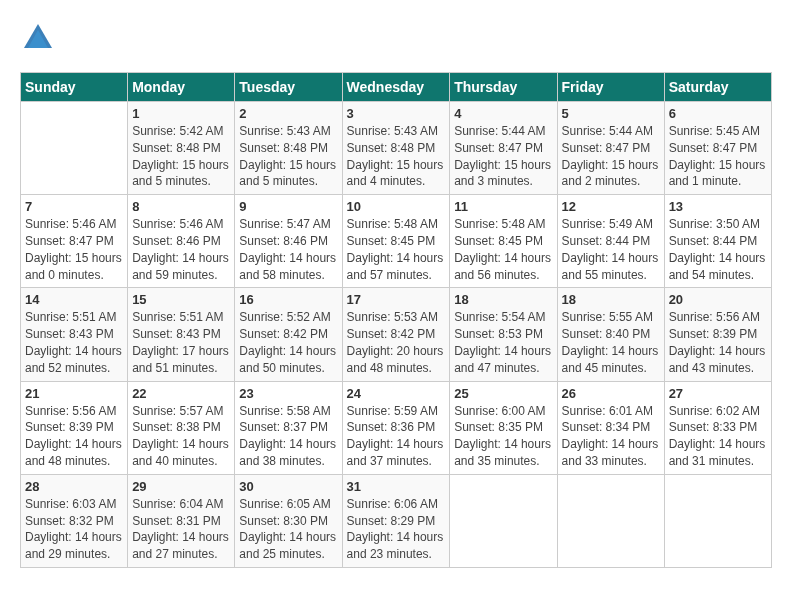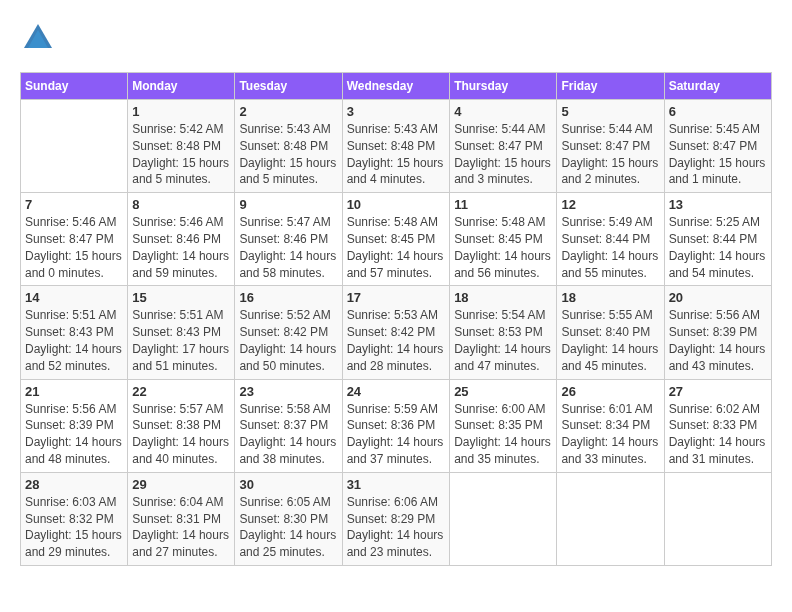--- a/index.html
+++ b/index.html
@@ -51,25 +51,25 @@
     .location {
       font-size: 16px;
       color: #555;
     }
     .calendar {
       width: 100%;
       border-collapse: collapse;
       font-size: 11px;
     }
     .calendar thead th {
-      background-color: #8b5cf6;
+      background-color: #0f766e;
       color: white;
       padding: 6px 4px;
       text-align: left;
-      font-size: 12px;
+      font-size: 14px;
       font-weight: bold;
       border: 1px solid #ccc;
     }
     .calendar tbody td {
       border: 1px solid #ccc;
       vertical-align: top;
       padding: 4px;
       width: 108px;
       min-height: 80px;
       background: #fff;
@@ -222,21 +222,21 @@
         <span class="day-number">12</span>
         <div class="day-info">
           <span>Sunrise: 5:49 AM</span><br>
           <span>Sunset: 8:44 PM</span><br>
           <span>Daylight: 14 hours and 55 minutes.</span>
         </div>
       </td>
         <td>
         <span class="day-number">13</span>
         <div class="day-info">
-          <span>Sunrise: 5:25 AM</span><br>
+          <span>Sunrise: 3:50 AM</span><br>
           <span>Sunset: 8:44 PM</span><br>
           <span>Daylight: 14 hours and 54 minutes.</span>
         </div>
       </td>
       </tr>
       <tr>
         <td>
         <span class="day-number">14</span>
         <div class="day-info">
           <span>Sunrise: 5:51 AM</span><br>
@@ -258,21 +258,21 @@
           <span>Sunrise: 5:52 AM</span><br>
           <span>Sunset: 8:42 PM</span><br>
           <span>Daylight: 14 hours and 50 minutes.</span>
         </div>
       </td>
         <td>
         <span class="day-number">17</span>
         <div class="day-info">
           <span>Sunrise: 5:53 AM</span><br>
           <span>Sunset: 8:42 PM</span><br>
-          <span>Daylight: 14 hours and 28 minutes.</span>
+          <span>Daylight: 20 hours and 48 minutes.</span>
         </div>
       </td>
         <td>
         <span class="day-number">18</span>
         <div class="day-info">
           <span>Sunrise: 5:54 AM</span><br>
           <span>Sunset: 8:53 PM</span><br>
           <span>Daylight: 14 hours and 47 minutes.</span>
         </div>
       </td>
@@ -350,21 +350,21 @@
           <span>Daylight: 14 hours and 31 minutes.</span>
         </div>
       </td>
       </tr>
       <tr>
         <td>
         <span class="day-number">28</span>
         <div class="day-info">
           <span>Sunrise: 6:03 AM</span><br>
           <span>Sunset: 8:32 PM</span><br>
-          <span>Daylight: 15 hours and 29 minutes.</span>
+          <span>Daylight: 14 hours and 29 minutes.</span>
         </div>
       </td>
         <td>
         <span class="day-number">29</span>
         <div class="day-info">
           <span>Sunrise: 6:04 AM</span><br>
           <span>Sunset: 8:31 PM</span><br>
           <span>Daylight: 14 hours and 27 minutes.</span>
         </div>
       </td>

